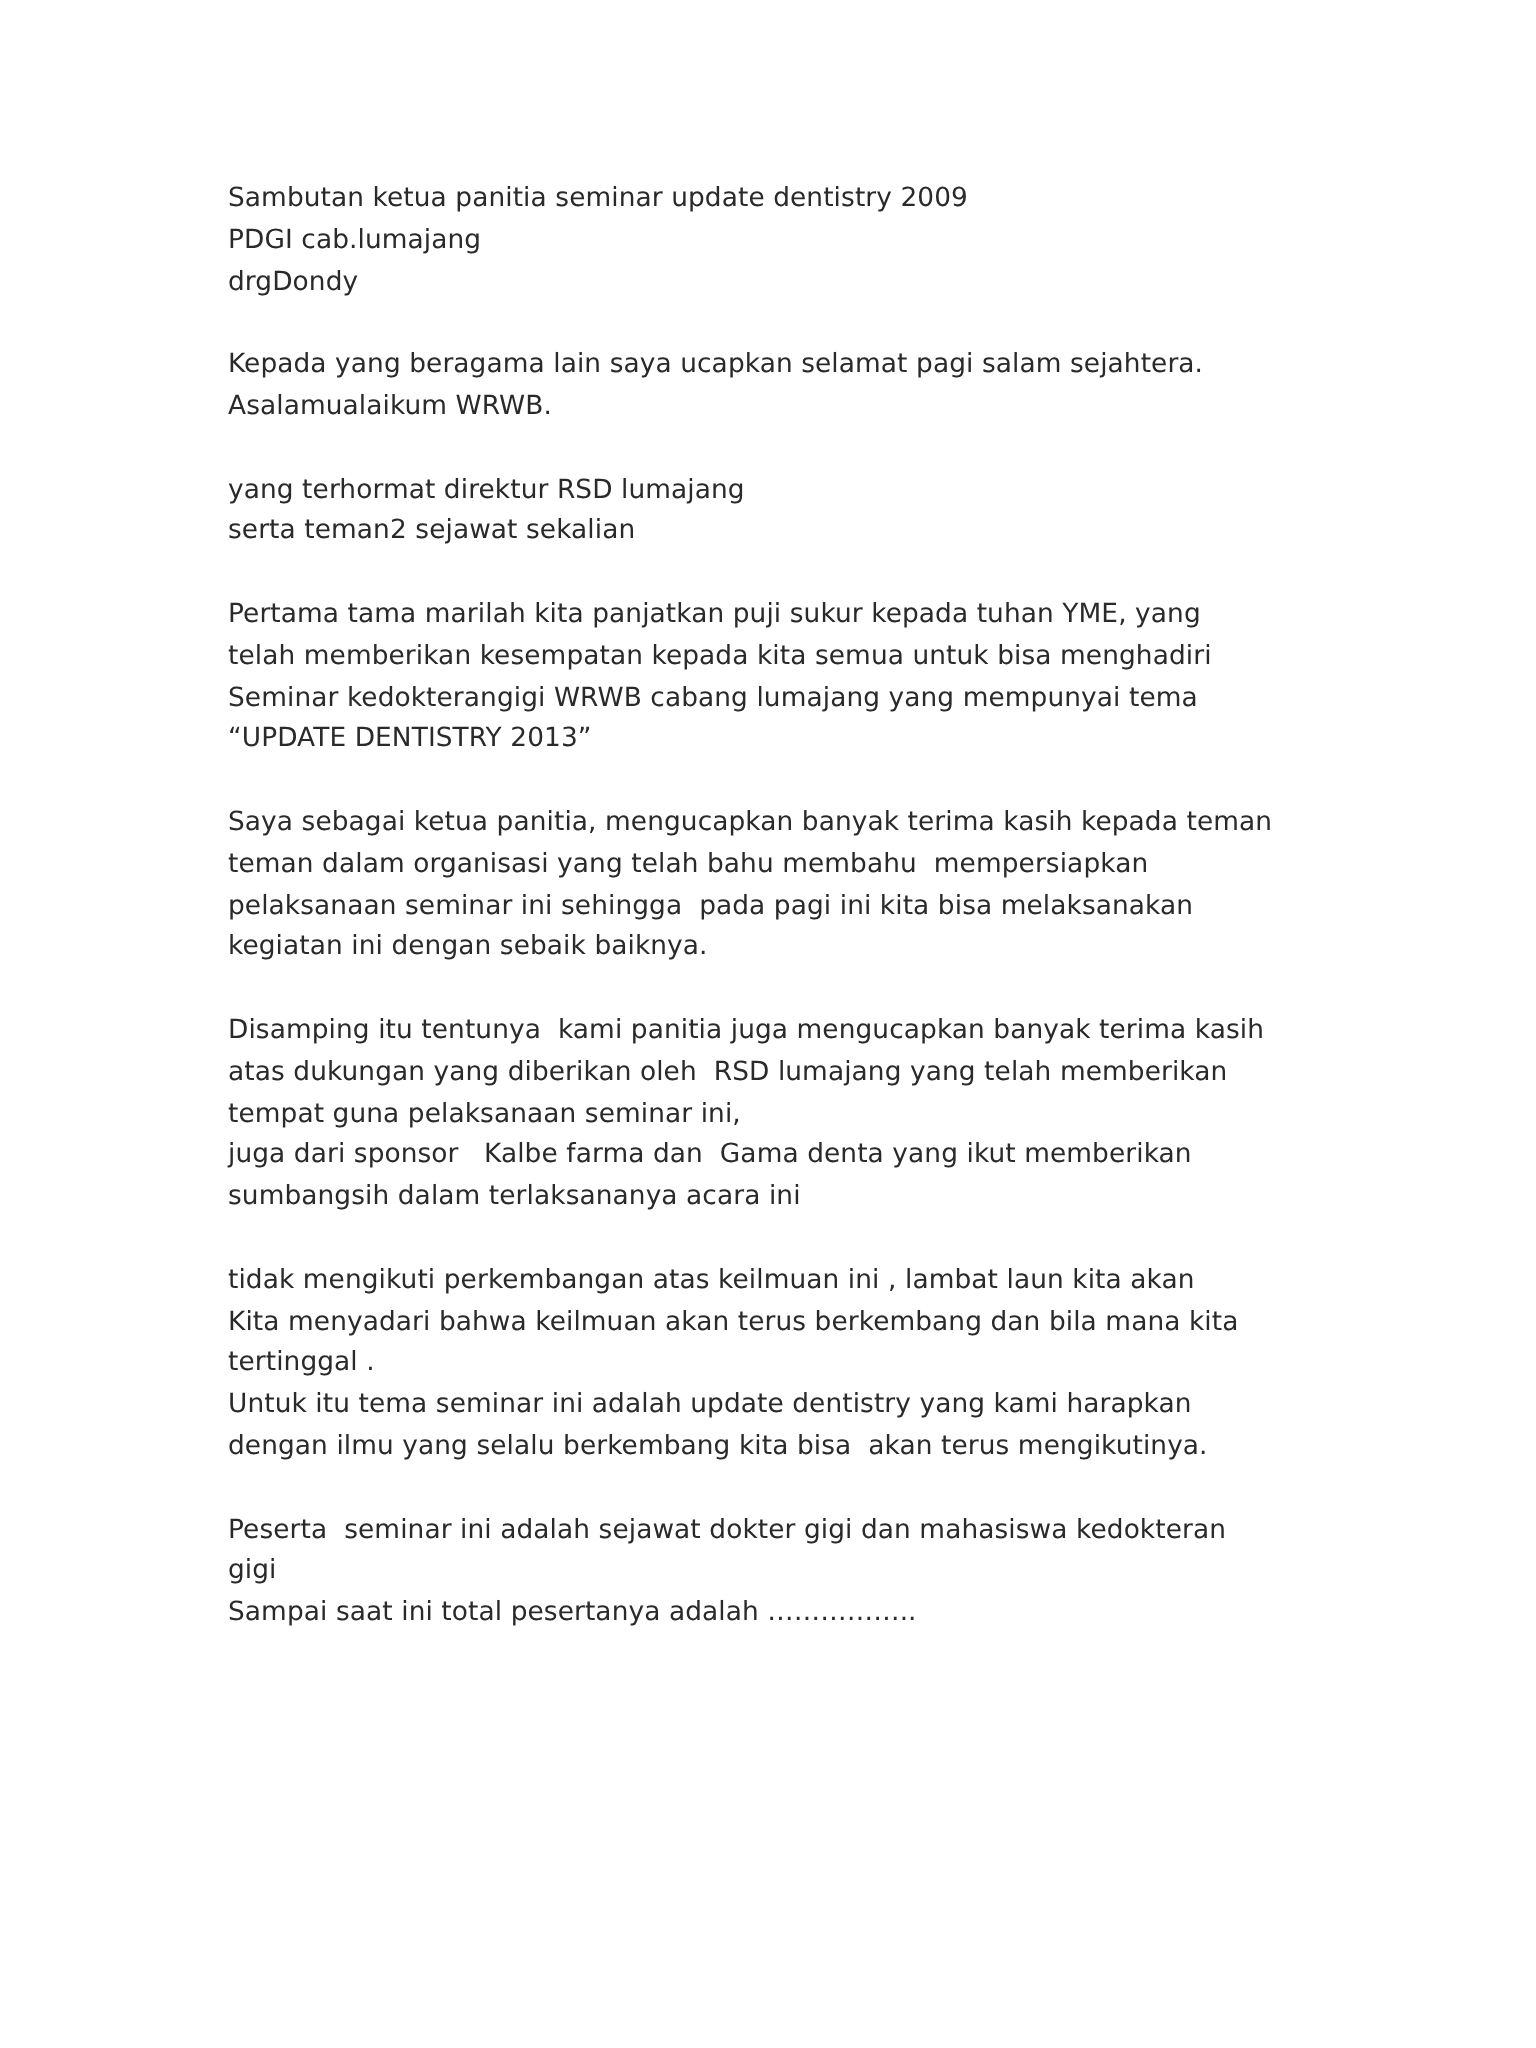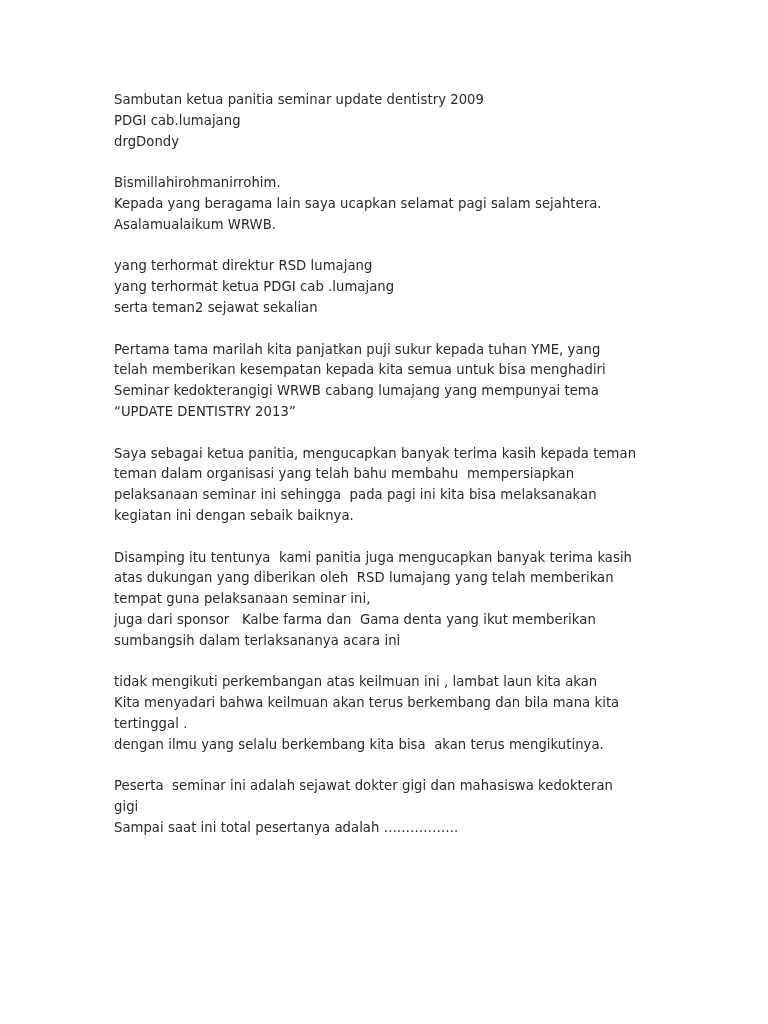--- a/index.html
+++ b/index.html
@@ -49,30 +49,28 @@
 
     <div>
       <span class="line">Sambutan ketua panitia seminar update dentistry 2009</span>
       <span class="line">PDGI cab.lumajang</span>
       <span class="line">drgDondy</span>
     </div>
 
     <span class="gap"></span>
 
     <div>
-      <span class="line">Bismillahirohmanirrohim.</span>
       <span class="line">Kepada yang beragama lain saya ucapkan selamat pagi salam sejahtera.</span>
       <span class="line">Asalamualaikum WRWB.</span>
     </div>
 
     <span class="gap"></span>
 
     <div>
       <span class="line">yang terhormat direktur RSD lumajang</span>
-      <span class="line">yang terhormat ketua PDGI cab .lumajang</span>
       <span class="line">serta teman2 sejawat sekalian</span>
     </div>
 
     <span class="gap"></span>
 
     <div>
       <span class="line">Pertama tama marilah kita panjatkan puji sukur kepada tuhan YME, yang</span>
       <span class="line">telah memberikan kesempatan kepada kita semua untuk bisa menghadiri</span>
       <span class="line">Seminar kedokterangigi WRWB cabang lumajang yang mempunyai tema</span>
       <span class="line">“UPDATE DENTISTRY 2013”</span>
@@ -96,20 +94,21 @@
       <span class="line">juga dari sponsor   Kalbe farma dan  Gama denta yang ikut memberikan</span>
       <span class="line">sumbangsih dalam terlaksananya acara ini</span>
     </div>
 
     <span class="gap"></span>
 
     <div>
       <span class="line">tidak mengikuti perkembangan atas keilmuan ini , lambat laun kita akan</span>
       <span class="line">Kita menyadari bahwa keilmuan akan terus berkembang dan bila mana kita</span>
       <span class="line">tertinggal .</span>
+      <span class="line">Untuk itu tema seminar ini adalah update dentistry yang kami harapkan</span>
       <span class="line">dengan ilmu yang selalu berkembang kita bisa  akan terus mengikutinya.</span>
     </div>
 
     <span class="gap"></span>
 
     <div>
       <span class="line">Peserta  seminar ini adalah sejawat dokter gigi dan mahasiswa kedokteran</span>
       <span class="line">gigi</span>
       <span class="line">Sampai saat ini total pesertanya adalah ……………..</span>
     </div>

